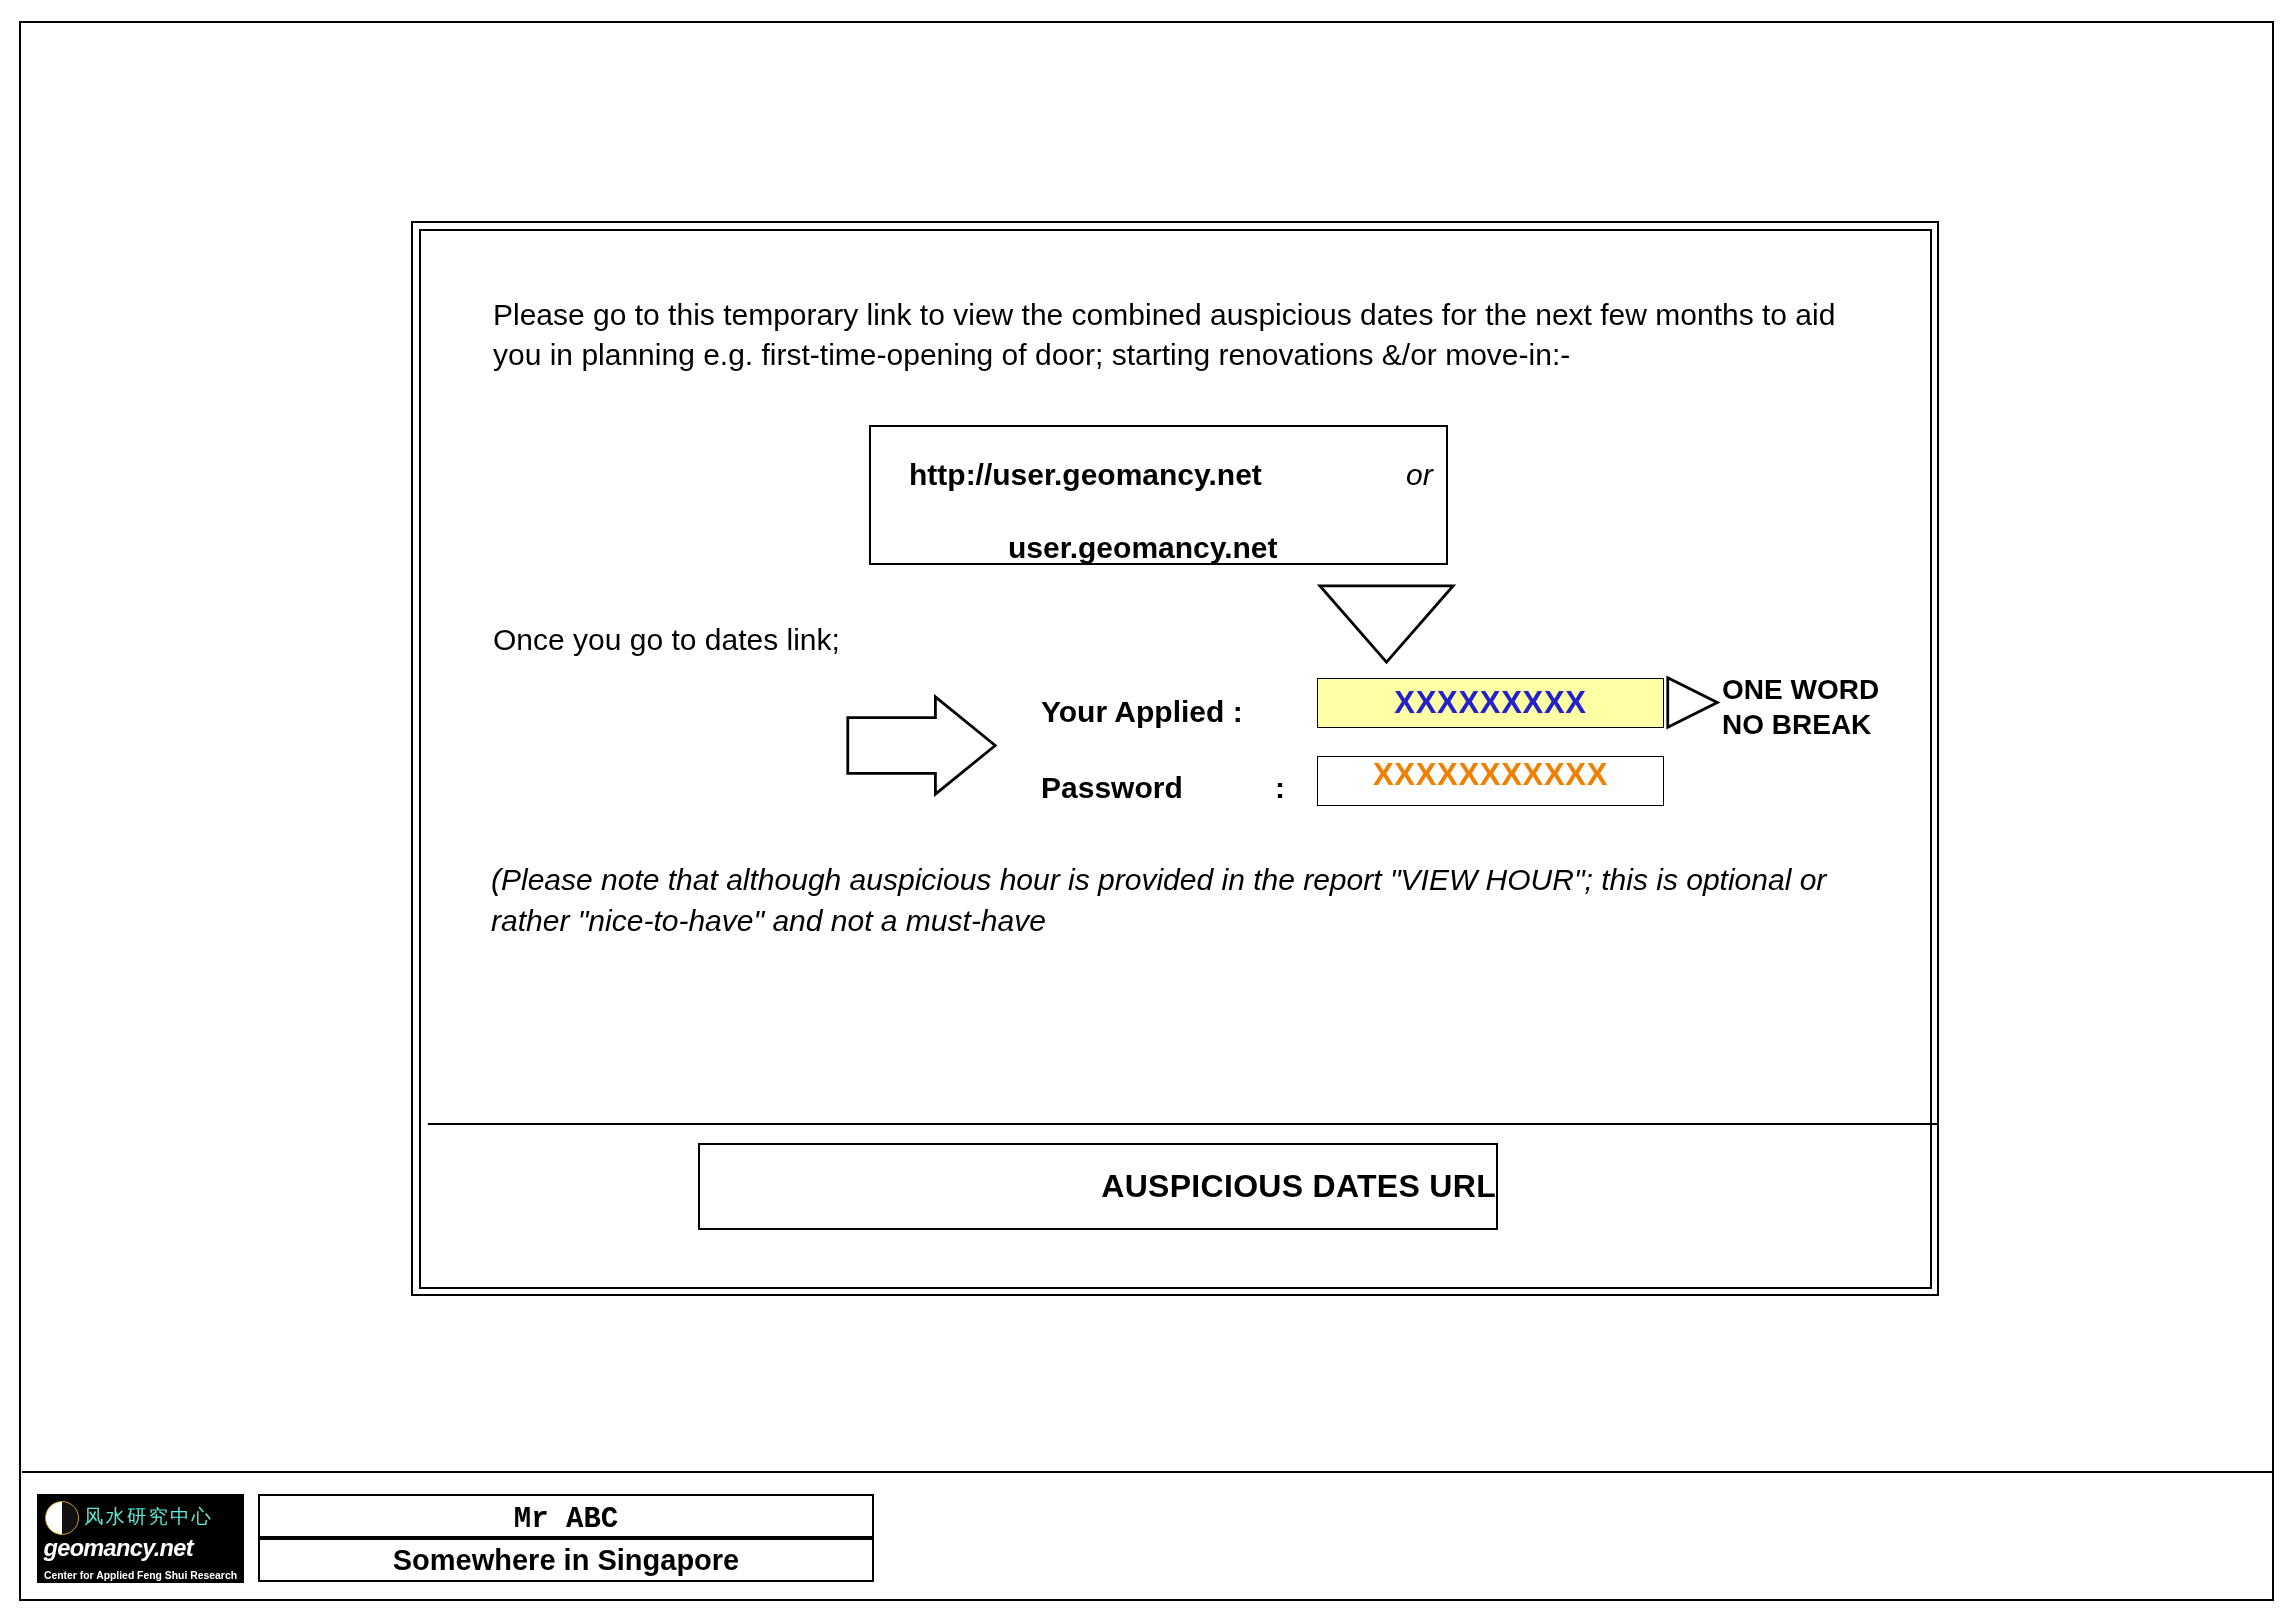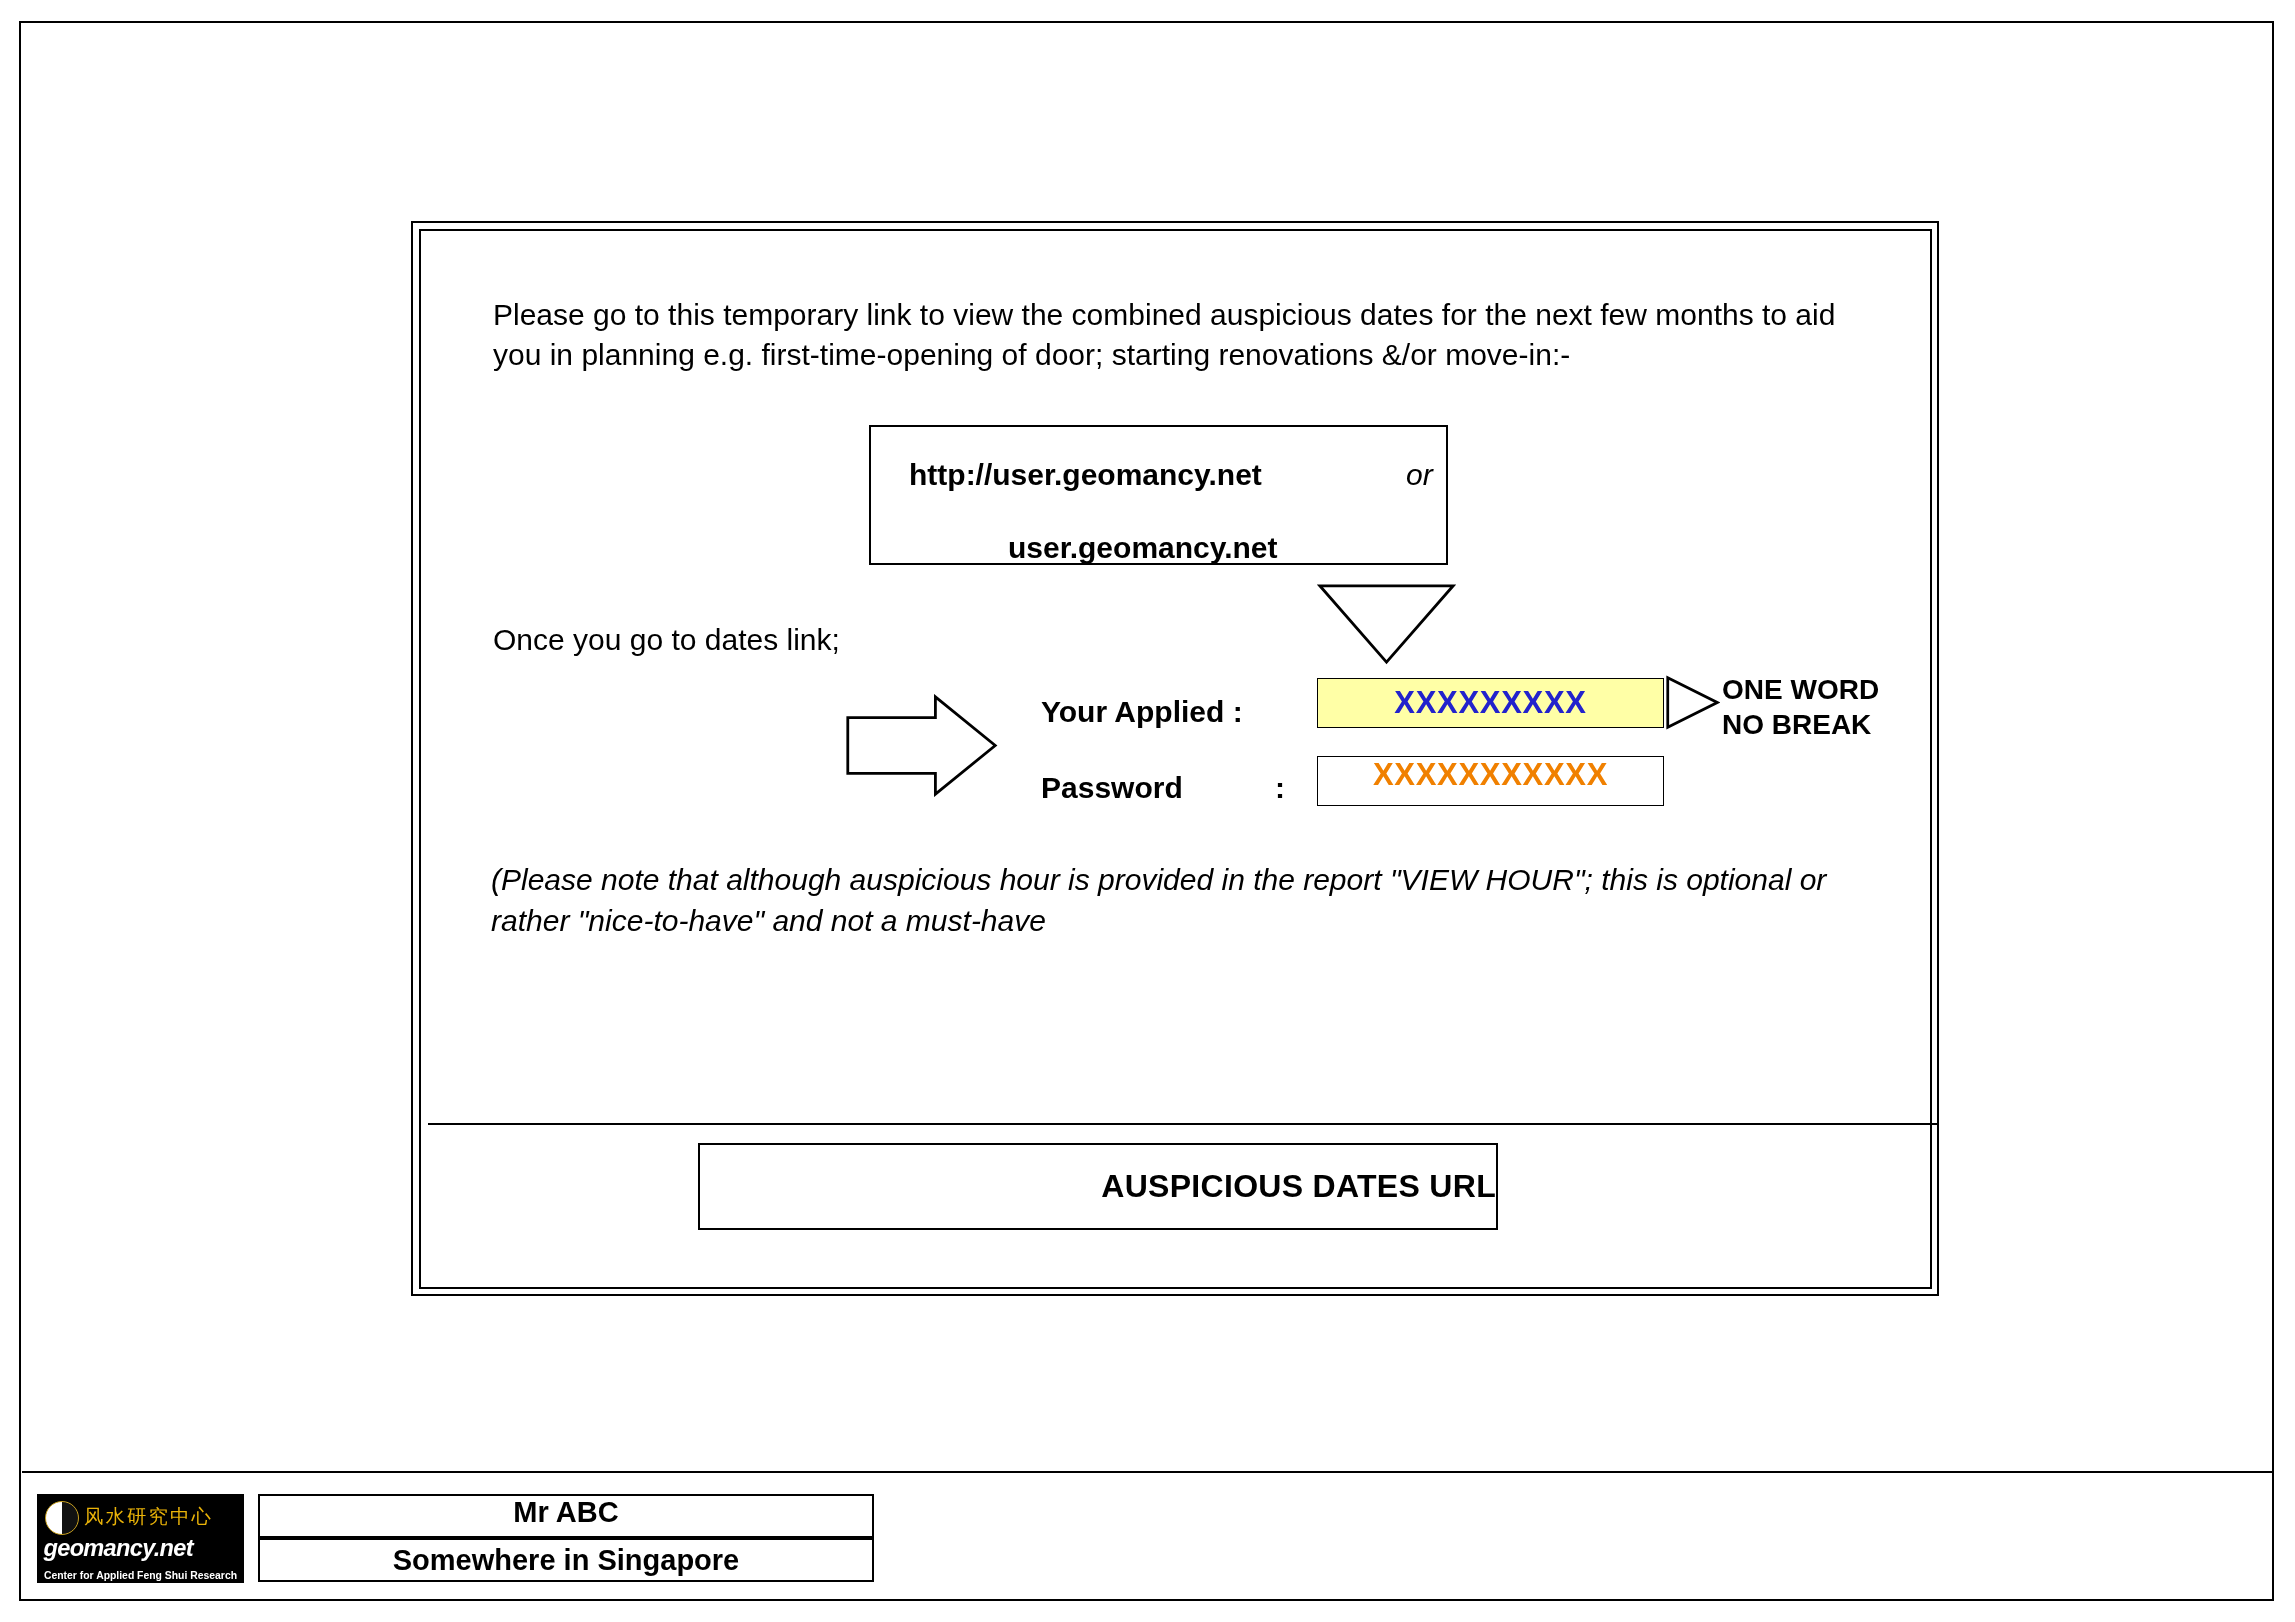--- a/index.html
+++ b/index.html
@@ -265,21 +265,21 @@
     width: 32px;
     height: 32px;
     border-radius: 50%;
     background: linear-gradient(90deg, #ffffff 50%, #111111 50%);
     border: 1.4px solid #c8a020;
   }
   .logo-cn {
     position: absolute;
     left: 46px;
     top: 8.3px;
-    color: #eab308;
+    color: #5eead4;
     font-size: 19.4px;
     letter-spacing: 2.1px;
     font-family: "DejaVu Sans", sans-serif;
   }
   .logo-mid {
     position: absolute;
     left: 0;
     top: 40px;
     width: 100%;
     height: 30.5px;
@@ -303,22 +303,23 @@
   }
   .footer-name-box {
     position: absolute;
     left: 258px;
     top: 1494px;
     width: 616px;
     height: 44px;
     border: 2.1px solid #000000;
     box-sizing: border-box;
     display: flex;
-    align-items: flex-start;
+    align-items: flex-end;
     justify-content: center;
+    font-family: Liberation Mono, monospace;
   }
   .footer-addr-box {
     position: absolute;
     left: 258px;
     top: 1538px;
     width: 616px;
     height: 44px;
     border: 2.1px solid #000000;
     box-sizing: border-box;
     display: flex;

